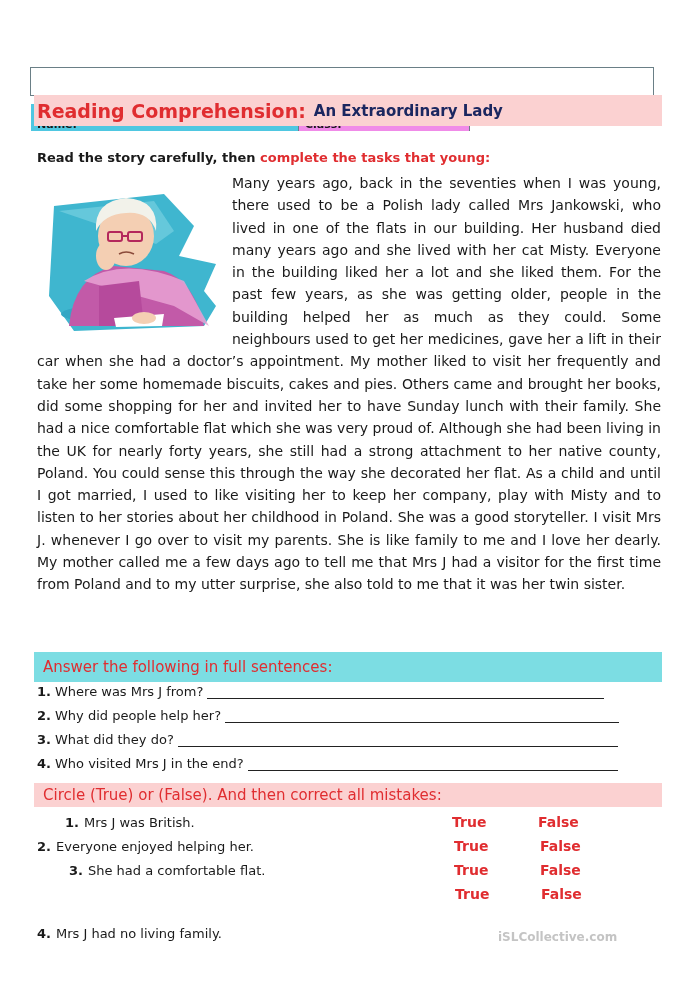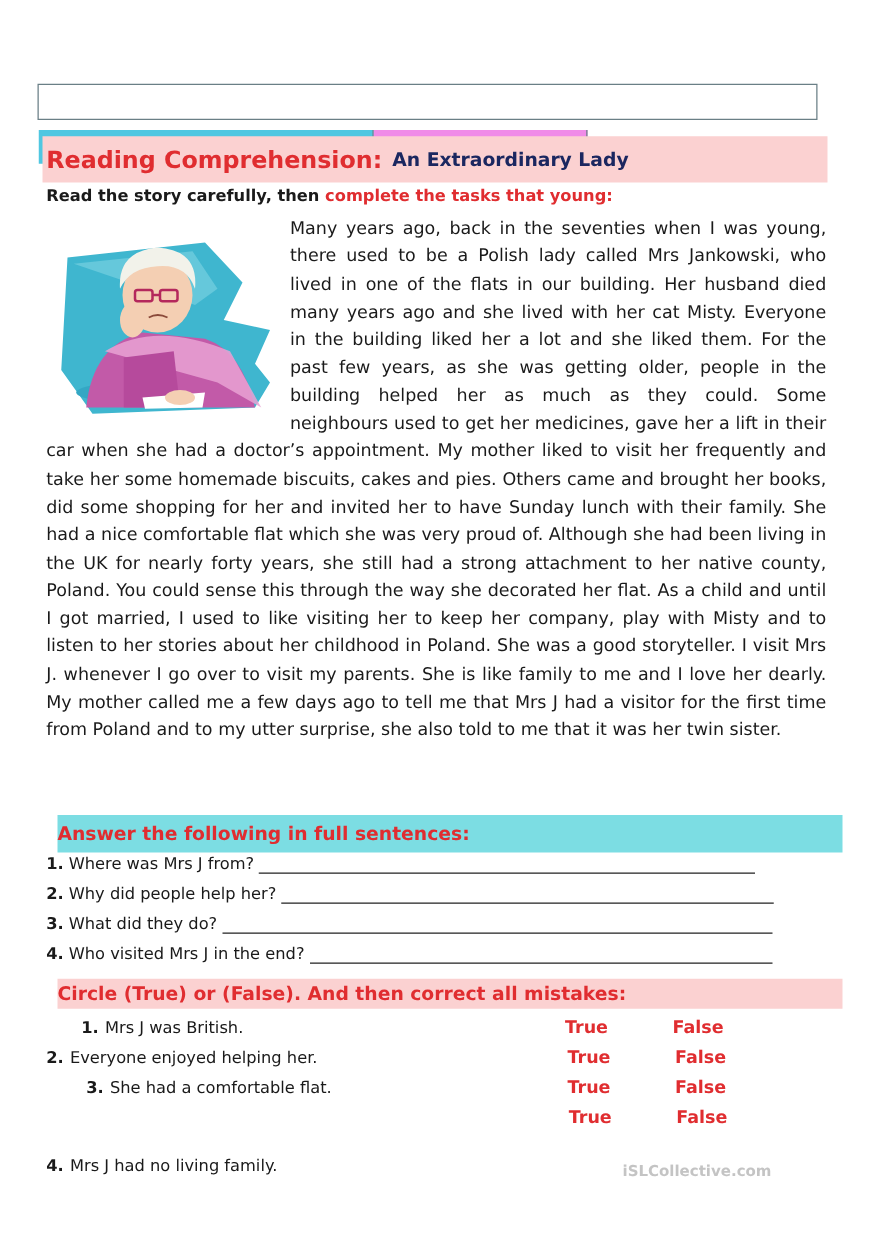--- a/index.html
+++ b/index.html
@@ -5,33 +5,33 @@
     html, body { margin: 0; padding: 0; background: #ffffff; }
     body { width: 700px; height: 990px; position: relative; overflow: hidden;
       font-family: "DejaVu Sans", sans-serif; color: #1a1a1a; }
     .hdr { position: absolute; left: 30px; top: 67px; width: 624px; height: 29px;
       display: flex; border: 1px solid #6a7f86; box-sizing: border-box; }
     .hdr > div { height: 100%; display: flex; align-items: flex-end; padding-left: 6px;
       font-size: 11px; font-weight: bold; box-sizing: border-box; margin-top: 36px; }
     .hdr .name { width: 268px; background: #4fc7e1; border-right: 1px solid #6a7f86; }
     .hdr .cls { width: 171px; background: #f08be8; border-right: 1px solid #6a7f86; }
     .hdr .date { flex: 1; background: #7edfe2; }
-    .title-bar { position: absolute; left: 34px; top: 109px; width: 628px; height: 37px;
+    .title-bar { position: absolute; left: 34px; top: 95px; width: 628px; height: 31px;
       background: #fbd1d1; display: flex; align-items: center; padding-left: 3px; box-sizing: border-box; }
     .title-bar .t1 { color: #e02d30; font-size: 19px; font-weight: bold; }
     .title-bar .t2 { color: #1b2760; font-size: 15px; font-weight: bold; margin-left: 8px; }
     .instr { position: absolute; left: 37px; top: 150px; font-size: 13px; font-weight: bold; }
     .instr .red { color: #e02d30; }
     .pic { position: absolute; left: 44px; top: 186px; width: 176px; height: 150px; }
     .story { position: absolute; left: 37px; top: 172px; width: 624px; font-size: 14px;
       line-height: 22.3px; text-align: justify; }
     .story .float { float: left; width: 195px; height: 178px; }
-    .section-bar { position: absolute; left: 46px; width: 628px; height: 30px;
-      display: flex; align-items: center; padding-left: 0; box-sizing: border-box;
-      color: #e02d30; font-weight: bold; font-size: 15px; }
+    .section-bar { position: absolute; left: 34px; width: 628px; height: 30px;
+      display: flex; align-items: center; padding-left: 9px; box-sizing: border-box;
+      color: #e02d30; font-weight: normal; font-size: 15px; }
     .sec1 { top: 652px; background: #7cdde3; }
     .sec2 { top: 783px; height: 24px; background: #fbd1d1; }
     .q { position: absolute; left: 37px; font-size: 13px; display: flex; align-items: flex-end; }
     .q .num { font-weight: bold; margin-right: 4px; }
     .q .line { border-bottom: 1.5px solid #222; height: 14px; margin-left: 4px; }
     .tf { position: absolute; left: 37px; font-size: 13px; }
     .tf .num { font-weight: bold; margin-right: 5px; }
     .opt { position: absolute; color: #e02d30; font-size: 14px; font-weight: bold; }
     .wm { position: absolute; left: 498px; top: 930px; color: #c4c4c4; font-size: 12px; font-weight: bold; }
   </style>

